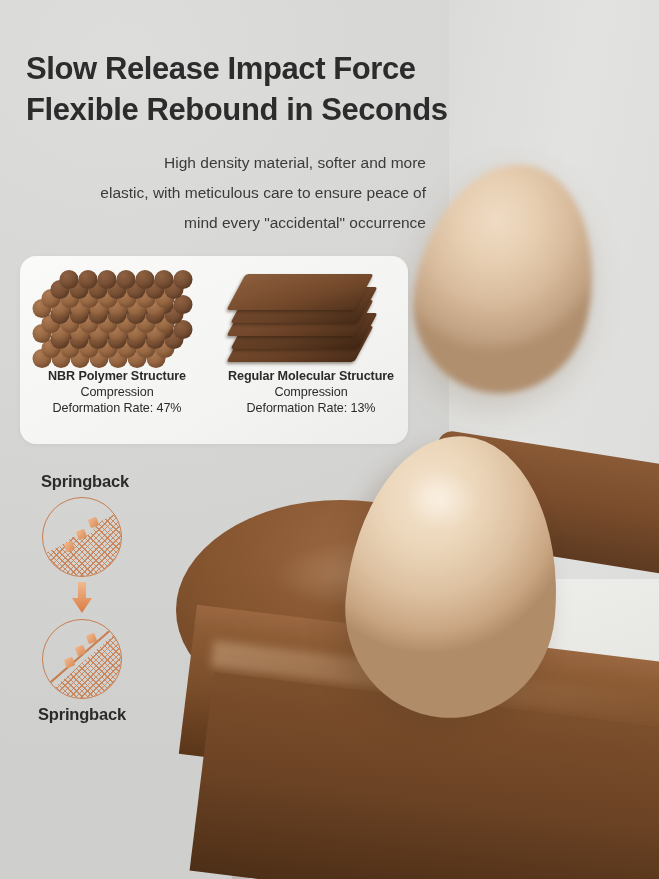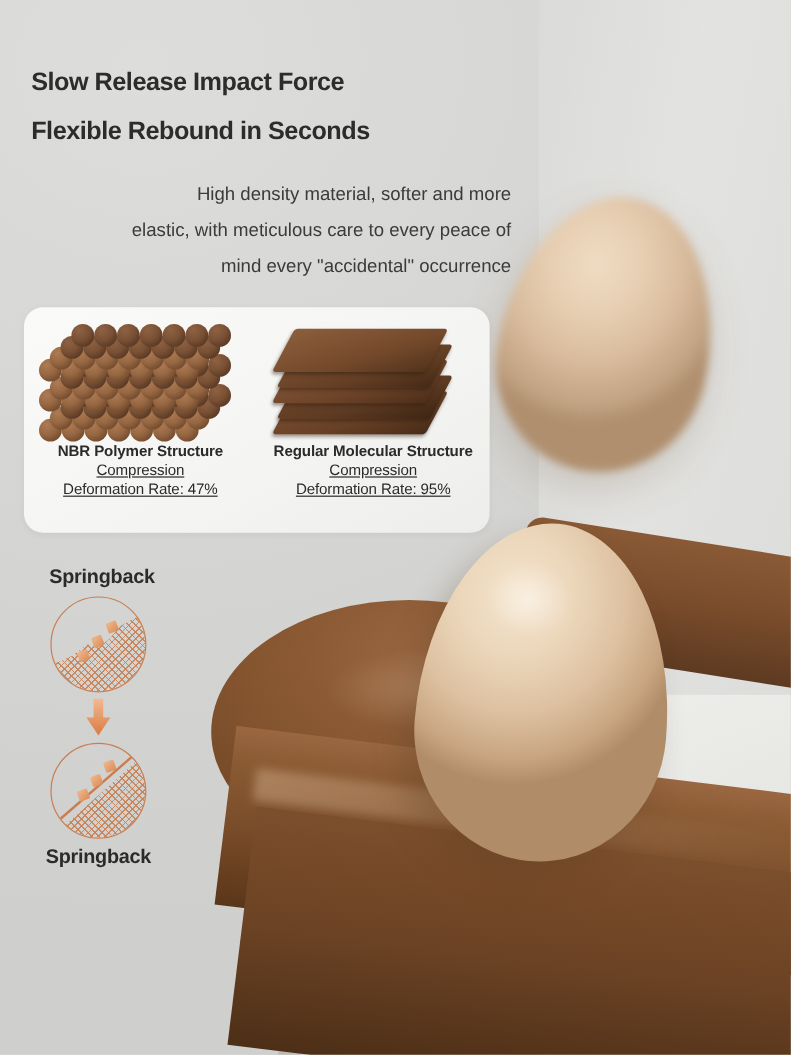--- a/index.html
+++ b/index.html
@@ -29,21 +29,21 @@
   }
   .bg-wall-shadow {
     position:absolute; left:232px; bottom:0; width:90px; height:250px;
     background:linear-gradient(90deg,#b9b4ae 0%,#cfcac4 70%,#d9d9d6 100%);
     opacity:.85;
   }
 
   
   .headline {
     position:absolute; left:26px; top:48px; width:560px;
-    font-size:21px; line-height:41px; font-weight:700;
+    font-size:31px; line-height:41px; font-weight:700;
     color:#2c2c2c; letter-spacing:-.4px;
   }
   .subcopy { position:absolute; left:26px; top:148px; width:400px; }
   .subcopy p {
     font-size:15.5px; line-height:30px; color:#3b3b3b; font-weight:400;text-align:right;
   }
 
   
   .card {
     position:absolute; left:20px; top:256px; width:388px; height:188px;
@@ -53,21 +53,21 @@
   }
   .card-cols { position:absolute; inset:0; display:flex; }
   .card-col { flex:1; position:relative; display:flex; flex-direction:column; align-items:center; }
   .viz { height:104px; width:100%; position:relative; margin-top:8px; }
   .cap-title {
     font-size:12.6px; font-weight:600; color:#2b2b2b; text-align:center;
     line-height:16px; letter-spacing:-.1px;
   }
   .cap-sub {
     font-size:12.6px; font-weight:500; color:#2b2b2b; text-align:center;
-    line-height:15px; margin-top:1px; letter-spacing:-.1px;text-decoration:underline;
+    line-height:15px; margin-top:1px; letter-spacing:-.1px;
   }
 
   
   .lattice { position:absolute; left:50%; top:6px; transform:translateX(-50%); }
   .sphere {
     position:absolute; width:19px; height:19px; border-radius:50%;
     background:radial-gradient(circle at 33% 28%, #a3red 0%, #9a6a48 0%, #8a5b3b 45%, #5d3a23 100%);
   }
   .sphere.s {
     background:radial-gradient(circle at 34% 27%, #ad7b55 0%, #966742 45%, #5e3a22 100%);
@@ -210,21 +210,21 @@
   <div class="tube-near"></div>
   <div class="tube-tail"></div>
 
   <div class="headline">
     <div>Slow Release Impact Force</div>
     <div>Flexible Rebound in Seconds</div>
   </div>
 
   <div class="subcopy">
     <p>High density material, softer and more</p>
-    <p>elastic, with meticulous care to every peace of</p>
+    <p>elastic, with meticulous care to ensure peace of</p>
     <p>mind every "accidental" occurrence</p>
   </div>
 
   <div class="card">
     <div class="card-cols">
       <div class="card-col">
         <div class="viz">
           <div class="lattice" id="lattice" style="width: 169px; height: 133px;">
               <div class="sphere s" style="left: 0px; top: 78.5px; z-index: 110;"></div>
               <div class="sphere s" style="left: 19px; top: 78.5px; z-index: 111;"></div>
@@ -321,21 +321,21 @@
           <div class="plates" id="plates" style="width: 150px; height: 95px;">
               <div class="plate" style="left: 0px; top: 0px; background: linear-gradient(160deg, rgb(139, 94, 60) 0%, rgb(116, 73, 43) 60%, rgb(83, 51, 28) 100%); z-index: 5; box-shadow: rgba(40, 24, 12, 0.45) 0px 2px 3px;"></div>
               <div class="plate" style="left: 4px; top: 13px; background: linear-gradient(160deg, rgb(125, 82, 52) 0%, rgb(102, 64, 38) 60%, rgb(69, 42, 22) 100%); z-index: 4; box-shadow: rgba(40, 24, 12, 0.45) 0px 2px 3px;"></div>
               <div class="plate" style="left: 0px; top: 26px; background: linear-gradient(160deg, rgb(134, 88, 58) 0%, rgb(110, 68, 41) 60%, rgb(76, 46, 25) 100%); z-index: 3; box-shadow: rgba(40, 24, 12, 0.45) 0px 2px 3px;"></div>
               <div class="plate" style="left: 4px; top: 39px; background: linear-gradient(160deg, rgb(115, 74, 46) 0%, rgb(93, 58, 34) 60%, rgb(62, 37, 19) 100%); z-index: 2; box-shadow: rgba(40, 24, 12, 0.45) 0px 2px 3px;"></div>
               <div class="plate" style="left: 0px; top: 52px; background: linear-gradient(160deg, rgb(127, 84, 54) 0%, rgb(104, 64, 37) 60%, rgb(71, 43, 23) 100%); z-index: 1; box-shadow: rgba(40, 24, 12, 0.45) 0px 2px 3px;"></div>
             </div>
         </div>
         <div class="cap-title">Regular Molecular Structure</div>
         <div class="cap-sub">Compression</div>
-        <div class="cap-sub">Deformation Rate: 95%</div>
+        <div class="cap-sub">Deformation Rate: 13%</div>
       </div>
     </div>
   </div>
 
   <div class="cs-block">
     <div class="cs-label top">Springback</div>
 
     <div class="cs-circle">
       <div class="hatch-collision"></div>
       <div class="chip" style="left:46px; top:20px; transform:rotate(-20deg);"></div>

